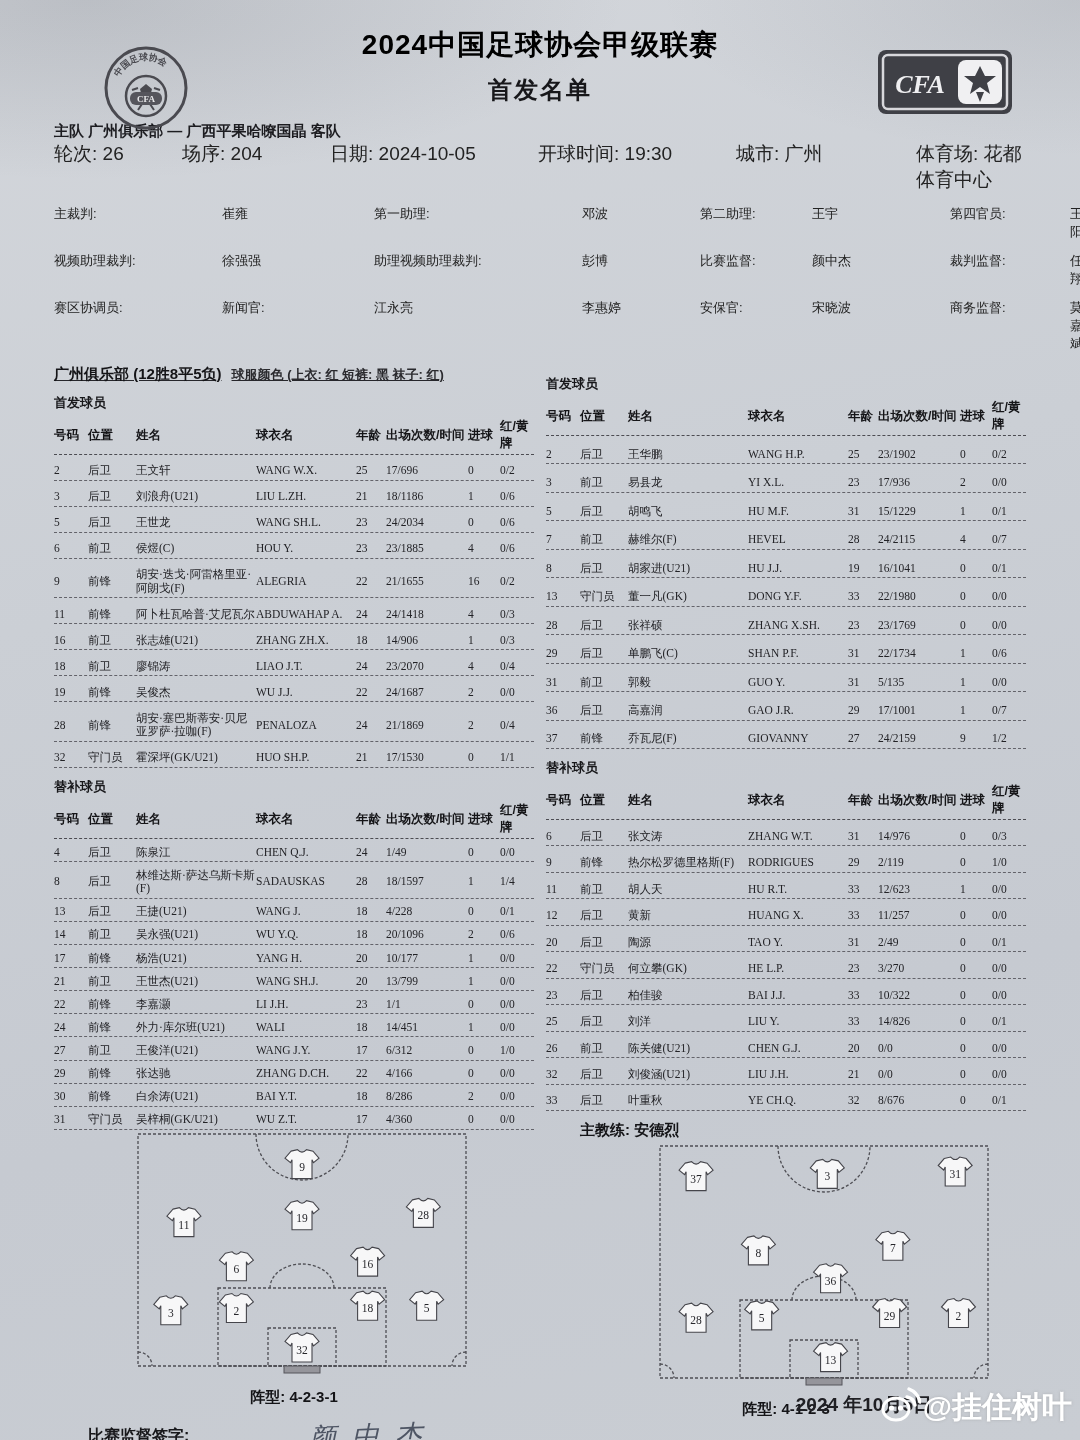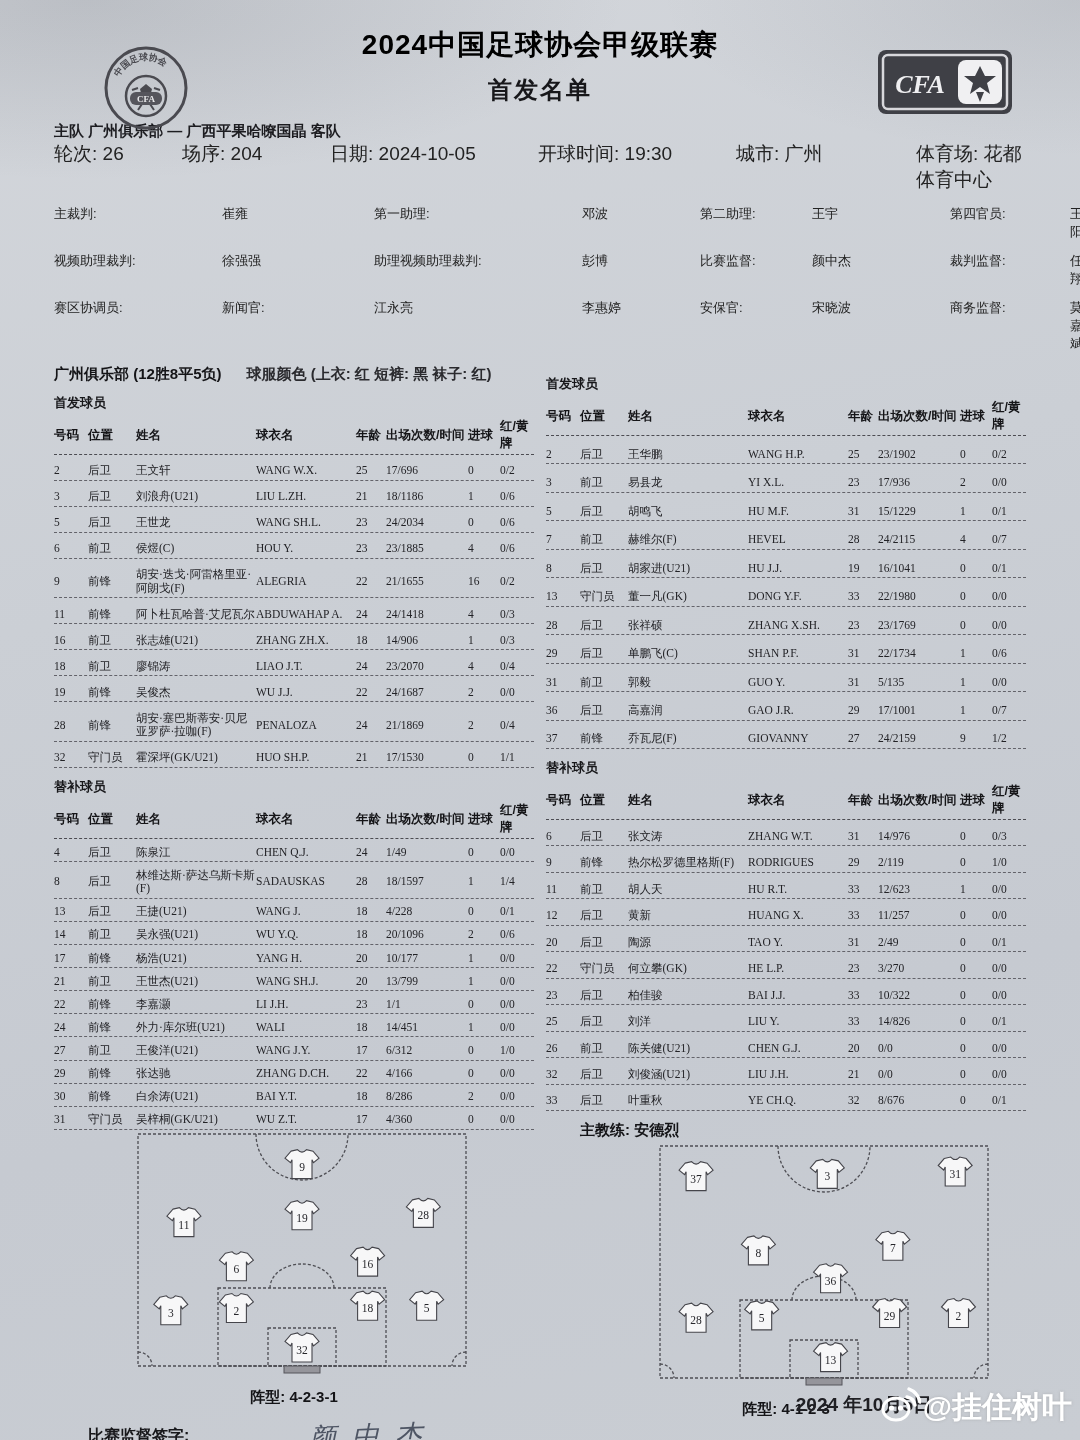--- a/index.html
+++ b/index.html
@@ -16,23 +16,23 @@
   .title{ text-align:center;padding-top:26px;font-size:28px;font-weight:bold;color:#000000;letter-spacing:1px;}
   .subtitle{text-align:center;font-size:24px;font-weight:bold;color:#17171a;margin-top:10px;letter-spacing:2px;}
   .logo-round{position:absolute;left:102px;top:44px;}
   .logo-badge{position:absolute;left:876px;top:48px;}
   .content{padding:0 54px;}
   .teamline{font-size:15px;font-weight:bold;color:#1c1c20;margin-top:4px;}
   .inforow{display:grid;grid-template-columns:128px 148px 208px 198px 180px 1fr;font-size:19px;margin-top:0;color:#222;}
   .offgrid{display:grid;grid-template-columns:168px 152px 208px 118px 112px 138px 120px 1fr;row-gap:11px;font-size:13px;margin-top:12px;color:#222;}
   .lbl{font-weight:normal;}
   .teams2{display:grid;grid-template-columns:480px 480px;column-gap:12px;margin-top:12px;}
-  .tm-head{display:flex;align-items:baseline;gap:10px;}
+  .tm-head{display:flex;align-items:baseline;gap:10px;text-decoration:underline;}
   .tm-name{font-size:15px;font-weight:bold;color:#141417;white-space:nowrap;}
-  .tm-kit{font-size:15px;font-weight:bold;color:#2a2a2e;white-space:nowrap;margin-left:15px;}
+  .tm-kit{font-size:13px;font-weight:bold;color:#2a2a2e;white-space:nowrap;}
   .sec-label{font-size:13px;font-weight:bold;margin:10px 0 4px 0;color:#17171a;}
   .ptable{display:flex;flex-direction:column;justify-content:space-between;}
   .ptable.starters{height:352px;}
   .ptable.subs{height:330px;}
   .p-row,.p-head{display:grid;grid-template-columns:34px 48px 120px 100px 30px 82px 32px 1fr;
     align-items:center;text-align:left;border-bottom:1px dashed #63636a;padding:2px 0;}
   .p-head{font-family:"Liberation Sans",sans-serif;font-size:12.5px;font-weight:bold;color:#151518;border-bottom:1px dashed #4c4c52;}
   .p-row{font-family:"Liberation Serif","DejaVu Serif",serif;font-size:11.5px;line-height:1.18;color:#222226;}
   .coach{font-size:15px;font-weight:bold;margin:10px 0 2px 34px;color:#141417;}
   .pitchwrap{width:340px;}

